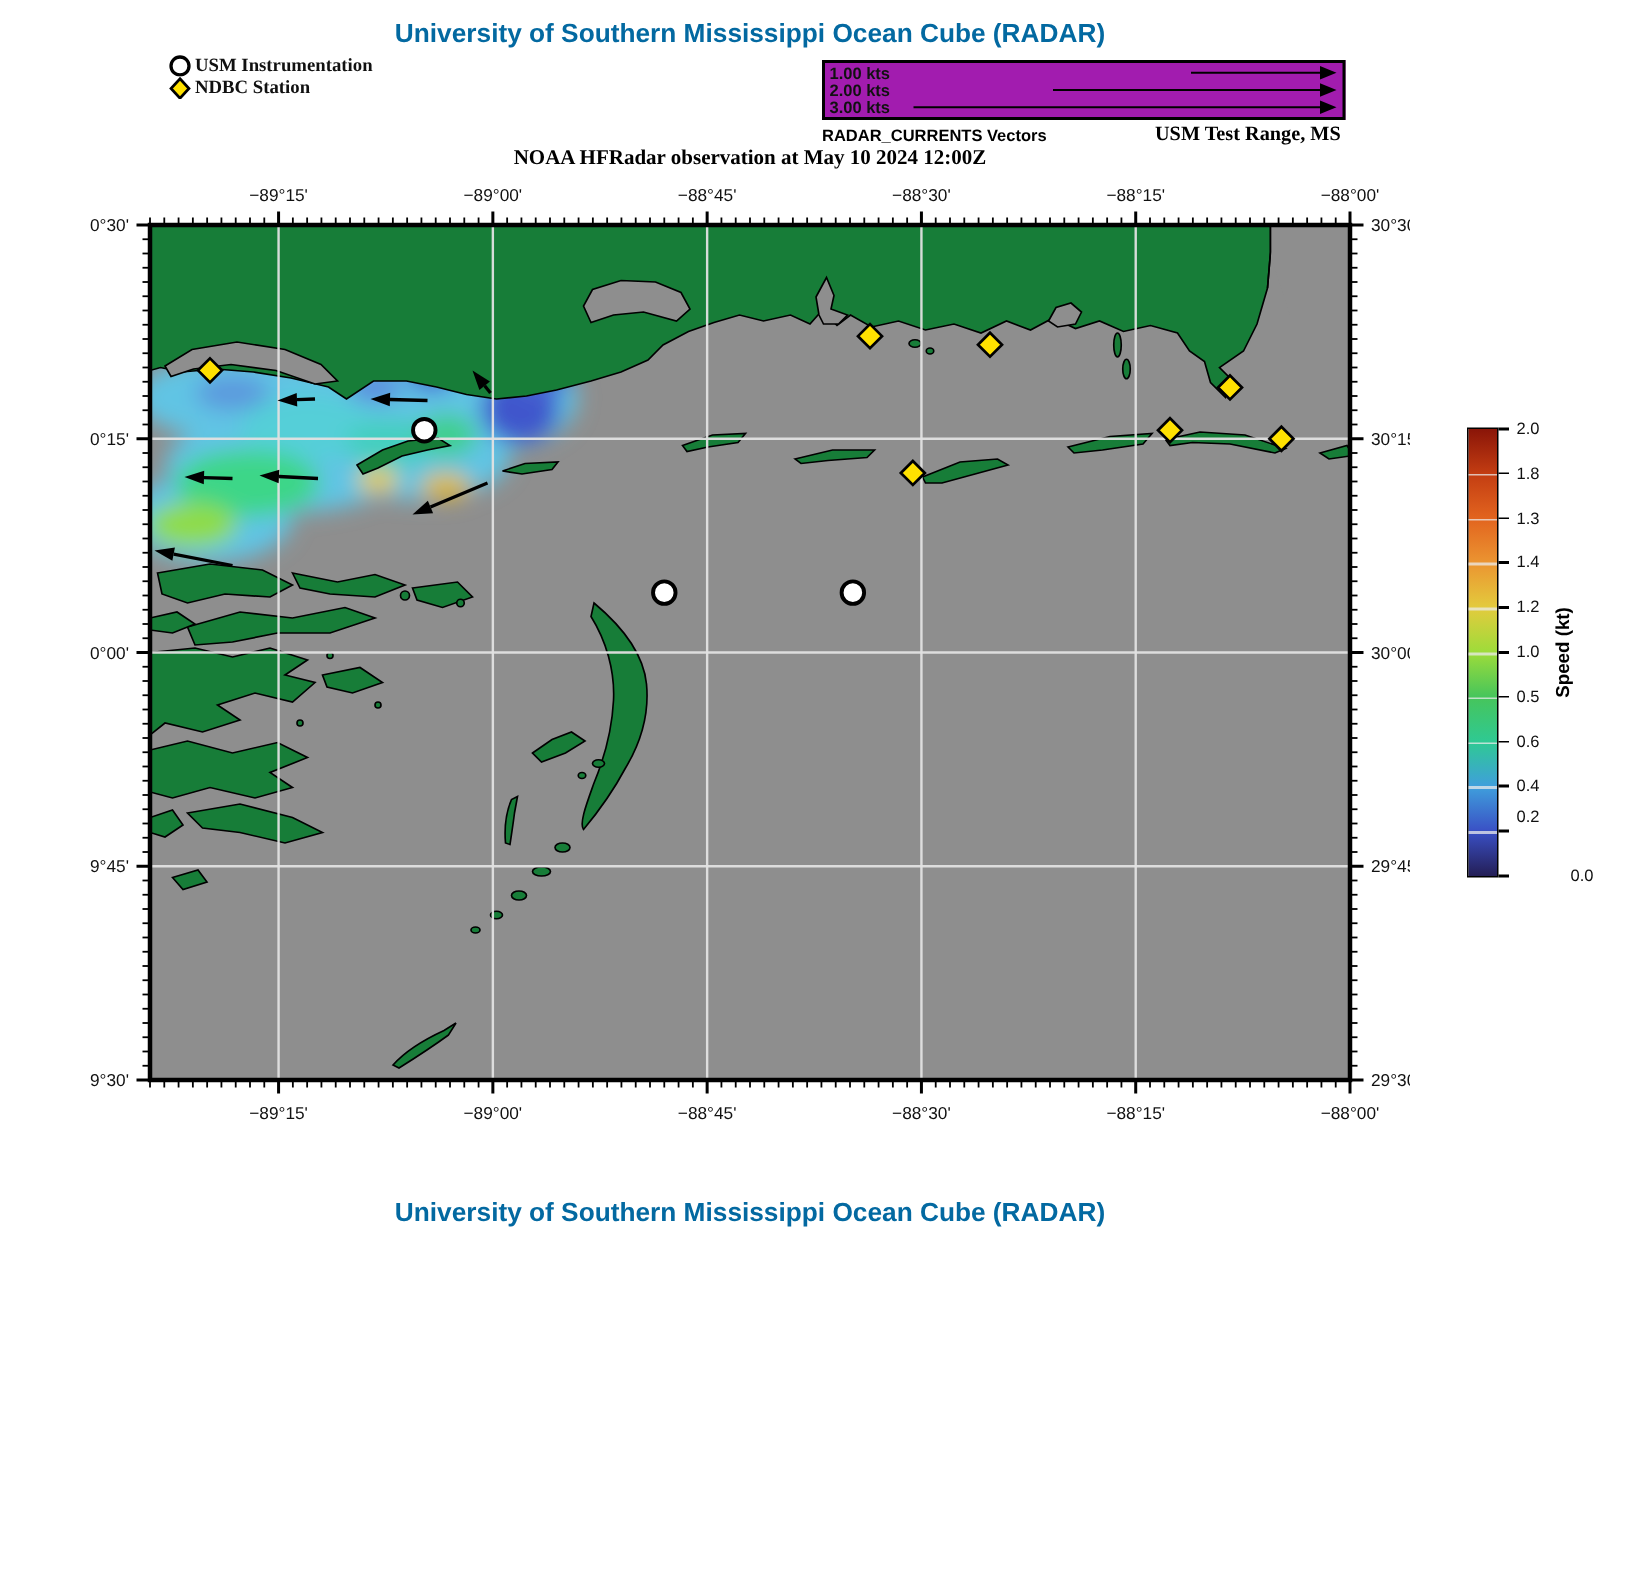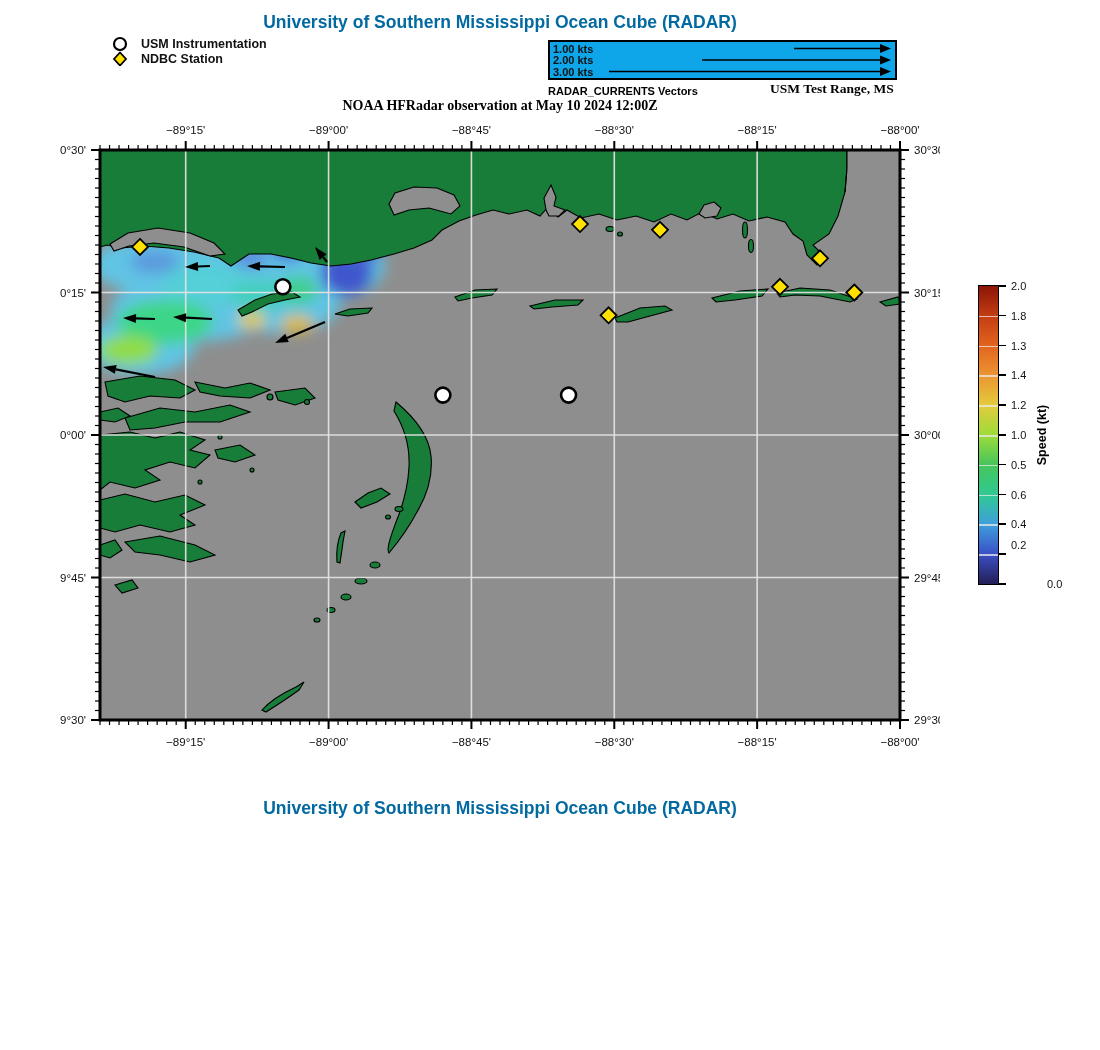--- a/index.html
+++ b/index.html
@@ -2,24 +2,24 @@
 <html><head>
 <meta charset="utf-8">
 <style>
   html,body{margin:0;padding:0;background:#ffffff;}
   body{width:1100px;height:1050px;position:relative;font-family:"Liberation Sans",sans-serif;overflow:hidden;}
   .abs{position:absolute;}
   .title{font-weight:bold;font-size:17.5px;color:#0369a1;text-align:center;width:800px;left:100px;}
   .serif{font-family:"Liberation Serif","DejaVu Serif",serif;}
   #subtitle{top:98px;font-size:14px;font-weight:bold;text-align:center;width:800px;left:100px;}
   #range-label{top:81px;left:770px;font-size:13.5px;font-weight:bold;}
-  .legend-row{display:flex;align-items:center;gap:13px;height:15px;}
+  .legend-row{display:flex;align-items:center;gap:2px;height:15px;font-family:Liberation Serif, serif;}
   .legend-text{font-size:12.5px;font-weight:bold;color:#111;}
   #legend{left:112px;top:36px;}
-  #scale-box{left:548px;top:40px;width:349px;height:40px;border:2.5px solid #000;background:#0ea5e9;box-sizing:border-box;}
+  #scale-box{left:548px;top:40px;width:349px;height:40px;border:2.5px solid #000;background:#a21caf;box-sizing:border-box;}
   #scale-caption{left:548px;top:85px;font-size:11px;font-weight:bold;}
   #colorbar-wrap{left:978px;top:285px;}
   #colorbar{width:21px;height:300px;border:1.6px solid #000;box-sizing:border-box;position:relative;}
   .cb-sep{position:absolute;left:0;width:100%;height:1.5px;background:rgba(235,235,235,.75);}
   .cb-tick{position:absolute;left:21px;width:7px;height:1.6px;background:#000;}
   .cb-label{position:absolute;left:33px;font-size:11px;color:#111;transform:translateY(-50%);}
   #cb-title{left:1042px;top:435px;font-size:12.5px;font-weight:bold;transform:translate(-50%,-50%) rotate(-90deg);white-space:nowrap;}
   #bottom-title{top:798px;}
   svg text{font-family:"Liberation Sans",sans-serif;}
 </style>

